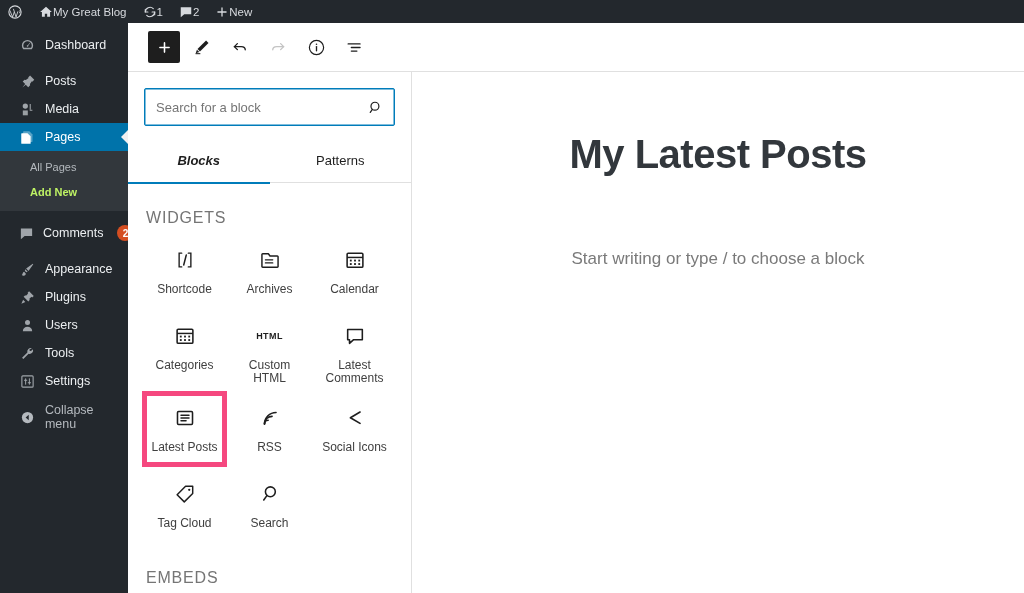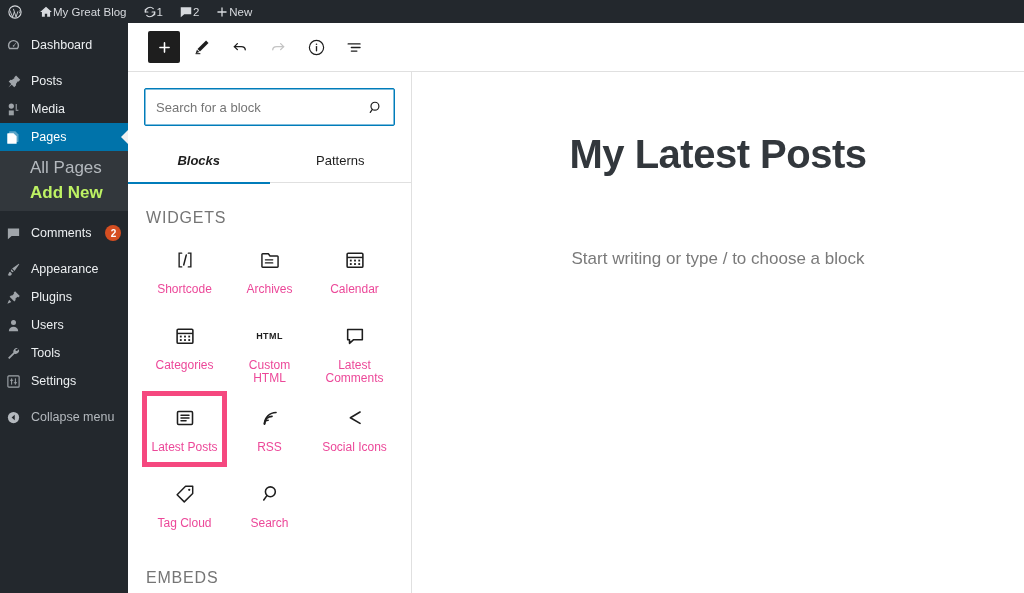--- a/index.html
+++ b/index.html
@@ -24,34 +24,34 @@
   .ab-ico { display: inline-flex; align-items: center; justify-content: center; }
   .ab-ico svg { display: block; }
 
   
   #adminmenu {
     position: absolute; top: 23px; left: 0; width: 128px; height: 570px;
     background: #23282d; color: #eceff1; font-size: 12.5px;
   }
   .menu-item {
     position: relative; display: flex; align-items: center; gap: 9px;
-    height: 28px; padding-left: 5px; color: #eceff1;
+    height: 28px; padding-left: 19px; color: #eceff1;
   }
   .menu-item .mi-ico { width: 17px; display: flex; justify-content: center; align-items: center; color: #a0a5aa; }
   .menu-item .mi-ico svg { display: block; }
   .menu-item.current { background: #0073aa; color: #fff; }
   .menu-item.current .mi-ico { color: #fff; }
   .menu-item.current::after {
     content: ""; position: absolute; right: -1px; top: 50%; transform: translateY(-50%);
     border-style: solid; border-width: 8px 8px 8px 0;
     border-color: transparent #f1f1f1 transparent transparent;
   }
   .menu-gap { height: 8px; }
   .submenu { background: #32373c; padding: 4px 0 6px 0; }
-  .submenu-item { padding: 4px 0 4px 30px; font-size: 17px; color: #b4b9be; line-height: 17px; }
+  .submenu-item { padding: 4px 0 4px 30px; font-size: 11px; color: #b4b9be; line-height: 17px; }
   .submenu-item.current { color: #bef264; font-weight: bold; }
   .badge {
     display: inline-flex; align-items: center; justify-content: center;
     min-width: 16px; height: 16px; padding: 0 4px; margin-left: 5px;
     border-radius: 9px; background: #d54e21; color: #fff;
     font-size: 10px; font-weight: bold;
   }
   .collapse { color: #b4b9be; }
   .collapse .mi-ico { color: #b4b9be; }
 
@@ -108,21 +108,21 @@
     padding: 0 14px;
   }
   .block-item {
     position: relative; display: flex; flex-direction: column;
     align-items: center; justify-content: flex-start;
     padding: 14px 4px 6px 4px; min-height: 76px;
   }
   .block-item .bi-ico { height: 26px; display: flex; align-items: center; justify-content: center; color: #1e1e1e; }
   .block-item .bi-ico svg { display: block; }
   .block-item .bi-label {
-    margin-top: 10px; font-size: 12px; color: #ec4899;
+    margin-top: 10px; font-size: 12px; color: #404040;
     text-align: center; line-height: 13px;
   }
   .block-item.highlight::before {
     content: ""; position: absolute; left: 0; top: 0; right: 0; bottom: 0;
     border: 5px solid #f5487f; pointer-events: none;
   }
   .html-glyph { font-size: 9px; font-weight: bold; letter-spacing: 0.4px; color: #1e1e1e; }
 
   
   #canvas {

